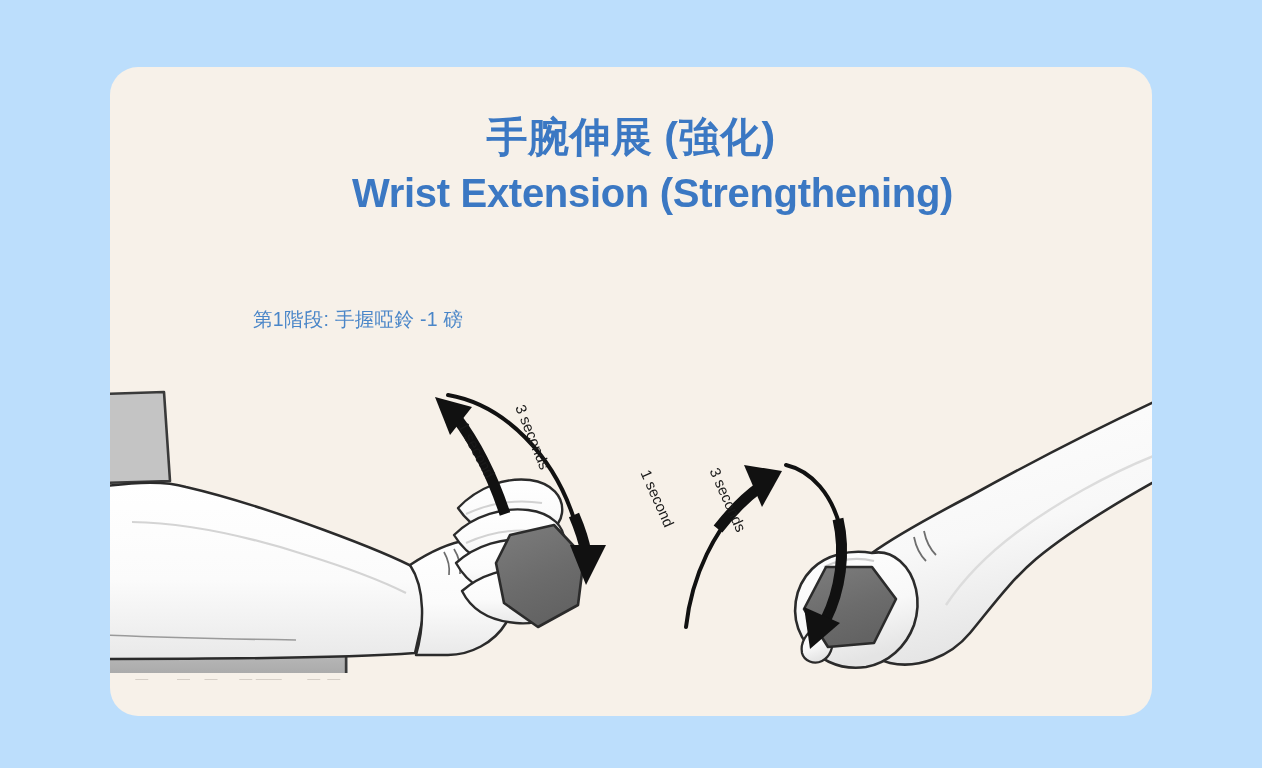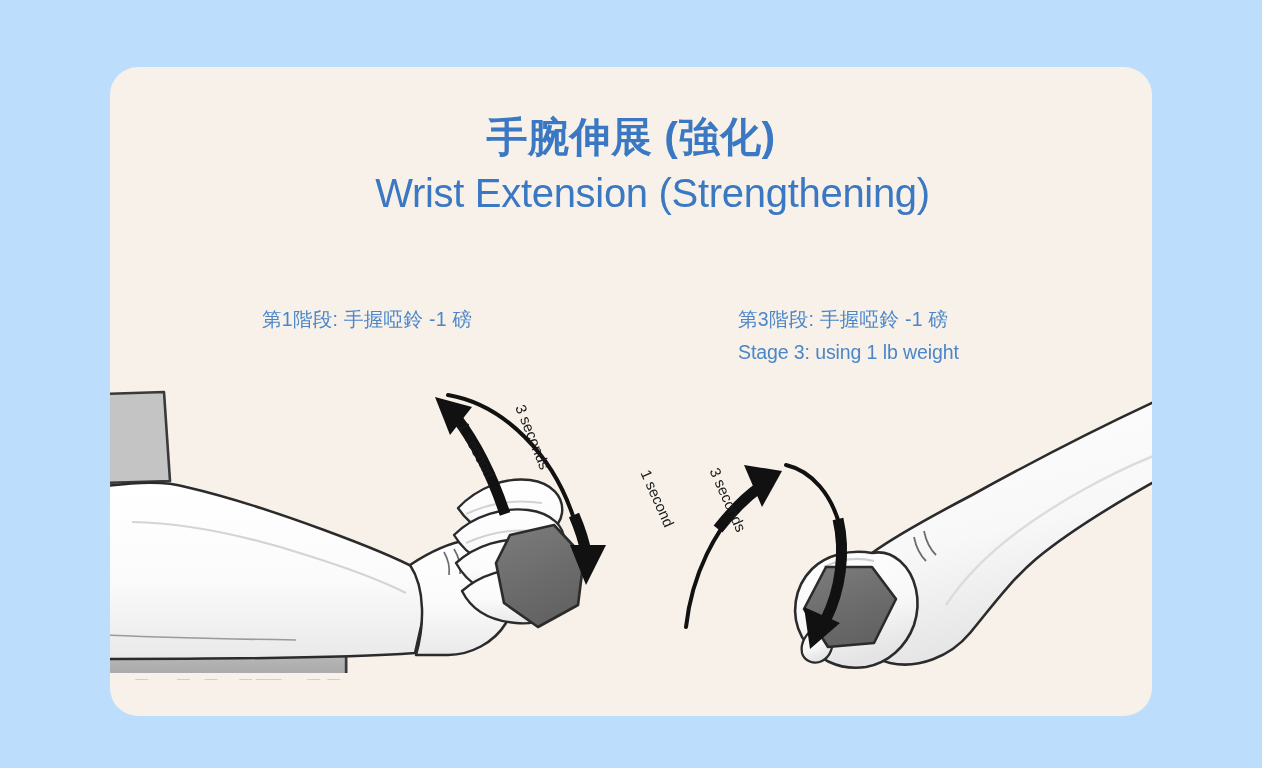--- a/index.html
+++ b/index.html
@@ -41,42 +41,42 @@
   .title-zh {
     font-size: 41px;
     font-weight: bold;
     color: #3b78c3;
     letter-spacing: 0.5px;
     line-height: 52px;
     margin: 0;
   }
   .title-en {
     font-size: 40px;
-    font-weight: normal;
+    font-weight: bold;
     color: #3b78c3;
     letter-spacing: -0.3px;
     line-height: 52px;
     margin: 4px 0 0 0;
     padding-left: 43px;
   }
   .stage-label {
     position: absolute;
     color: #4a86c8;
     font-size: 19.5px;
     line-height: 33px;
   }
   .stage-label .line-zh {
     display: block;
     letter-spacing: 0.3px;
   }
   .stage-label .line-en {
     display: block;
     letter-spacing: -0.1px;
   }
-  .stage-left { left: 152px; top: 236px; }
+  .stage-left { left: 143px; top: 236px; }
   .stage-right { left: 628px; top: 236px; }
 
   .illo {
     position: absolute;
     left: 0;
     top: 0;
     width: 1042px;
     height: 649px;
     pointer-events: none;
   }
@@ -109,24 +109,20 @@
 <div class="page">
   <div class="card">
 
     <div class="title-block">
       <div class="title-zh">手腕伸展 (強化)</div>
       <div class="title-en">Wrist Extension (Strengthening)</div>
     </div>
 
     <div class="stage-label stage-left">
       <span class="line-zh">第1階段: 手握啞鈴 -1 磅</span>
-    </div>
-    <div class="stage-label stage-right">
-      <span class="line-zh">第3階段: 手握啞鈴 -1 磅</span>
-      <span class="line-en">Stage 3: using 1 lb weight</span>
     </div>
 
     <svg class="illo" viewBox="0 0 1042 649">
       <defs>
         <linearGradient id="skinGradL" x1="0" y1="0" x2="0" y2="1">
           <stop offset="0%" stop-color="#ffffff"></stop>
           <stop offset="55%" stop-color="#fbfbfb"></stop>
           <stop offset="100%" stop-color="#e9e9e9"></stop>
         </linearGradient>
         <linearGradient id="skinGradR" x1="0" y1="0" x2="0.3" y2="1">

